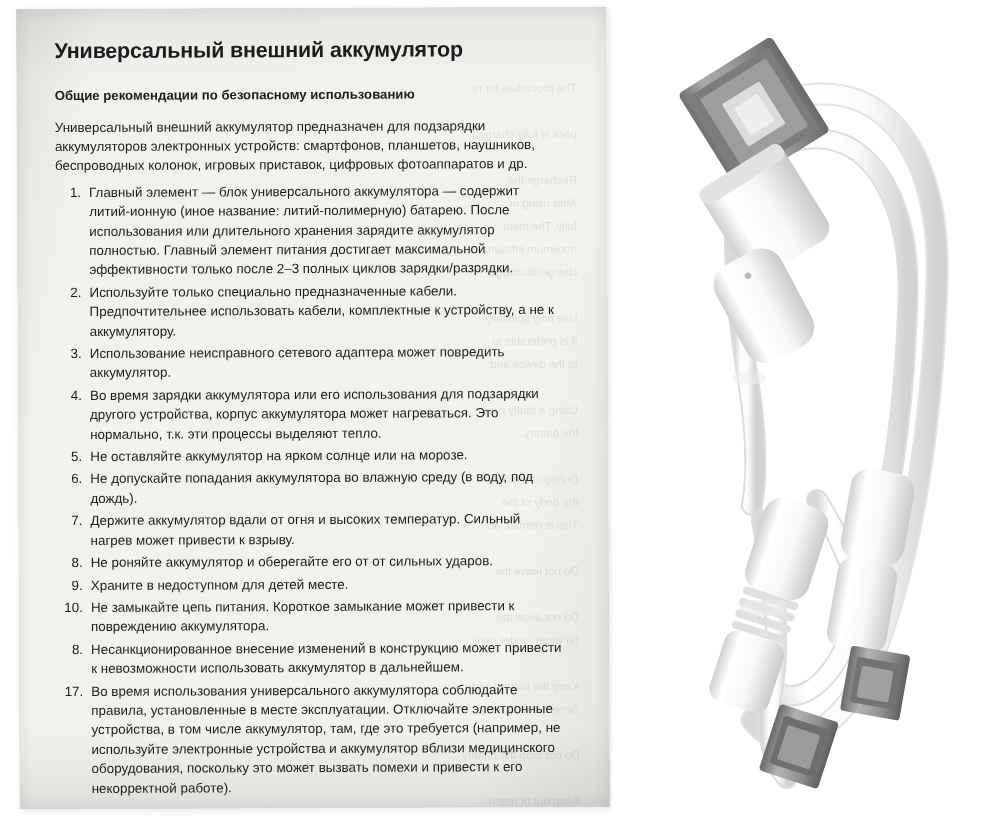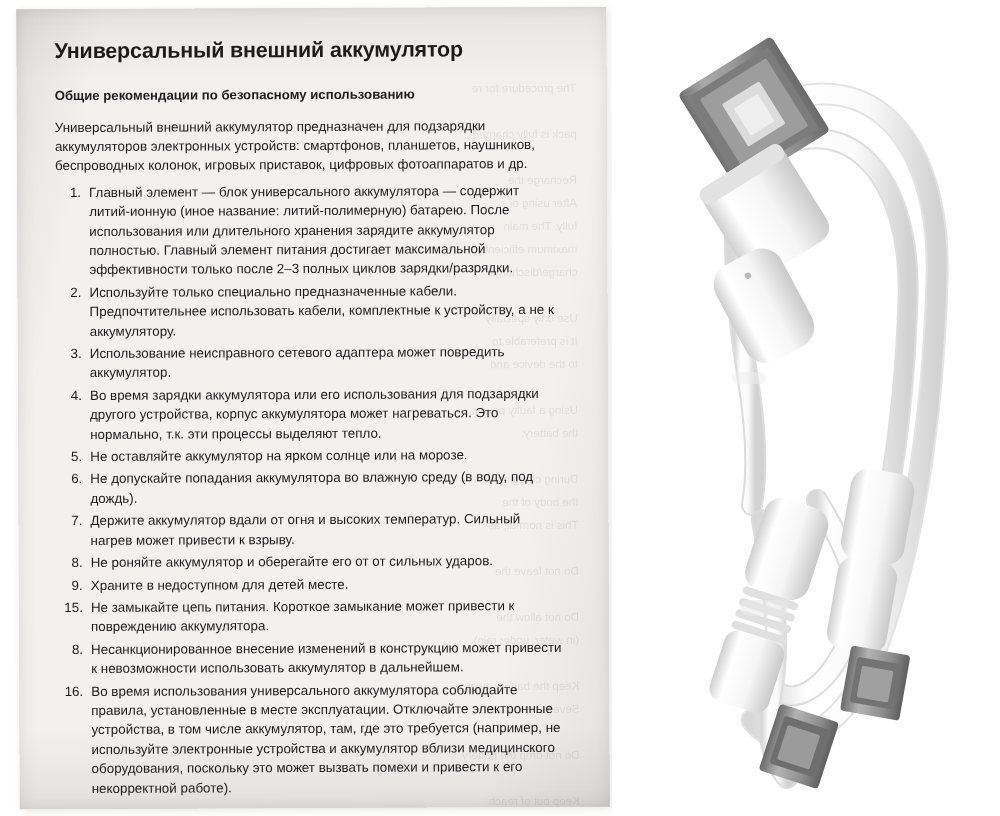--- a/index.html
+++ b/index.html
@@ -192,29 +192,29 @@
         </li>
         <li>
           <span class="num">8.</span>
           <span class="txt">Не роняйте аккумулятор и оберегайте его от от сильных ударов.</span>
         </li>
         <li>
           <span class="num">9.</span>
           <span class="txt">Храните в недоступном для детей месте.</span>
         </li>
         <li>
-          <span class="num">15.</span>
+          <span class="num">10.</span>
           <span class="txt">Не замыкайте цепь питания. Короткое замыкание может привести к повреждению аккумулятора.</span>
         </li>
         <li>
           <span class="num">8.</span>
           <span class="txt">Несанкционированное внесение изменений в конструкцию может привести к невозможности использовать аккумулятор в дальнейшем.</span>
         </li>
         <li>
-          <span class="num">16.</span>
+          <span class="num">17.</span>
           <span class="txt">Во время использования универсального аккумулятора соблюдайте правила, установленные в месте эксплуатации. Отключайте электронные устройства, в том числе аккумулятор, там, где это требуется (например, не используйте электронные устройства и аккумулятор вблизи медицинского оборудования, поскольку это может вызвать помехи и привести к его некорректной работе).</span>
         </li>
       </ol>
   </div>
 </div>
 
 <div id="photo">
   <svg width="388" height="816" viewBox="0 0 388 816" xmlns="http://www.w3.org/2000/svg" aria-hidden="true">
     <defs>
       <linearGradient id="cordShade" x1="0" y1="0" x2="1" y2="0">

